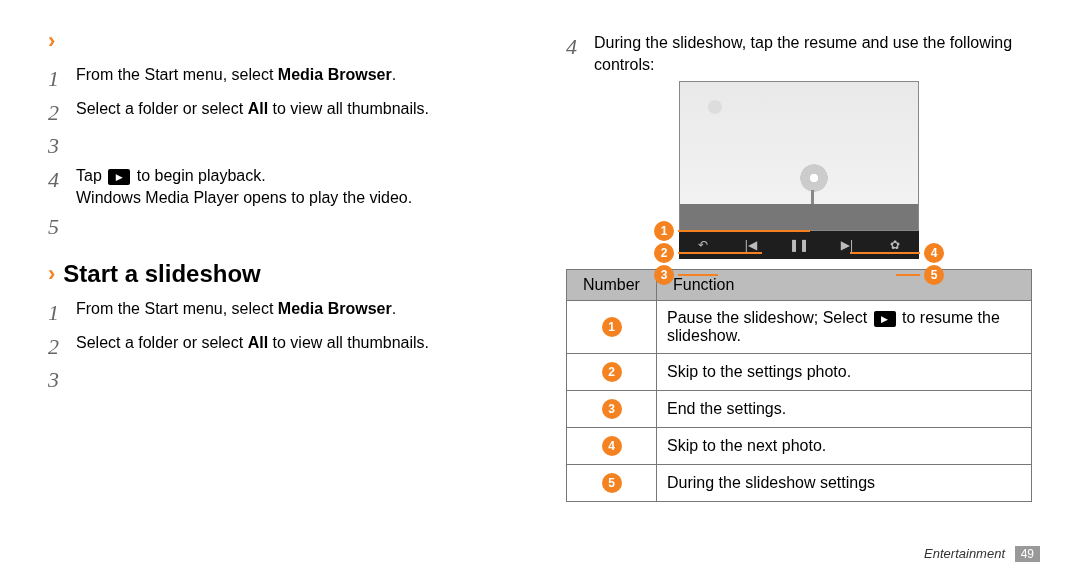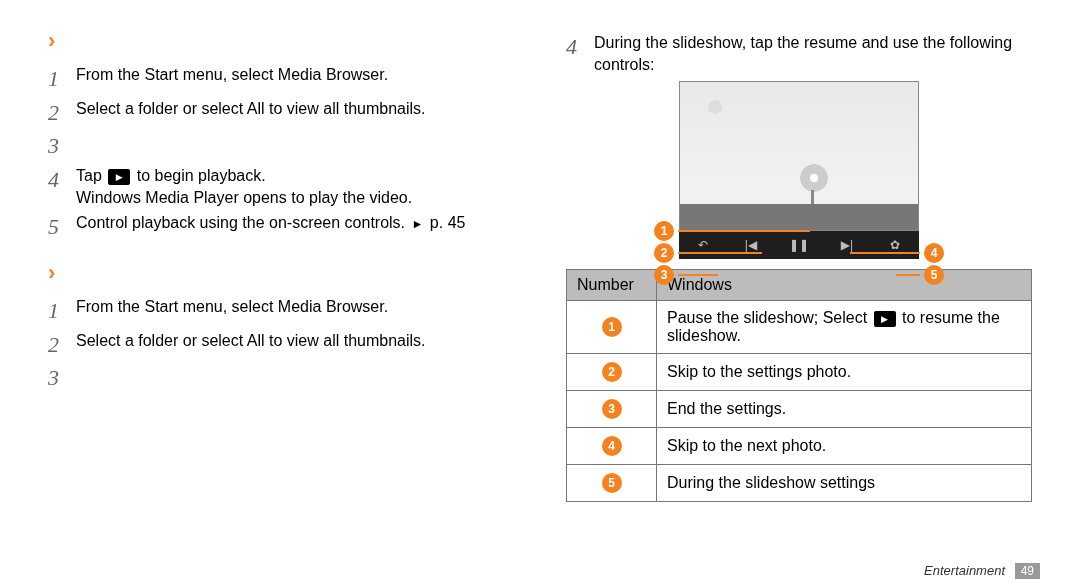--- a/index.html
+++ b/index.html
@@ -9,21 +9,21 @@
   .col-left { padding-right: 26px; }
   .col-right { padding-left: 26px; }
 
   h2 { font-size: 24px; font-weight: 700; display: flex; align-items: center; margin-bottom: 10px; }
   h2 .chev { color: #f58220; font-size: 22px; margin-right: 8px; font-weight: 800; }
 
   .steps { list-style: none; }
   .steps li { display: flex; align-items: flex-start; margin: 4px 0; font-size: 16px; line-height: 1.35; }
   .num { font-family: Georgia, "Times New Roman", serif; font-style: italic; font-size: 22px; color: #666; width: 28px; flex: 0 0 28px; text-align: left; }
   .body { flex: 1; }
-  .body b { font-weight: 400; }
+  .body b { font-weight: 700; }
   .inline-icon { display: inline-flex; align-items: center; justify-content: center; background: #000; color: #fff; width: 22px; height: 16px; font-size: 10px; vertical-align: middle; border-radius: 2px; margin: 0 2px; }
   .tri-right::before { content: "▶"; color:#fff; font-size:9px; }
   .ref-arrow::before { content: "►"; font-size: 12px; margin: 0 2px; }
 
   .slideshow-fig { position: relative; width: 270px; margin: 6px auto 10px auto; }
   .photo-frame { width: 240px; height: 150px; border: 1px solid #888; margin: 0 auto; position: relative; overflow: hidden; background: linear-gradient(#e9e9e9, #f4f4f4); }
   .photo-frame .flower { position:absolute; bottom:28px; left:110px; width:48px; height:48px; border-radius:50%; background: radial-gradient(circle at 50% 50%, #fff 0 12%, #ccc 13% 40%, transparent 41%); }
   .photo-frame .stem { position:absolute; bottom:0; left:131px; width:3px; height:40px; background:#888; }
   .photo-frame .grass { position:absolute; bottom:0; left:0; right:0; height:26px; background:#777; }
   .photo-frame .leaf { position:absolute; bottom:18px; left:118px; width:14px; height:6px; background:#888; border-radius:50%; transform: rotate(-20deg); }
@@ -31,25 +31,25 @@
 
   .ctrl-bar { width: 240px; height: 28px; background: #1e1e1e; margin: 0 auto; display:flex; }
   .ctrl-bar .seg { flex:1; display:flex; align-items:center; justify-content:center; color:#bbb; font-size:12px; }
 
   .callouts { position: absolute; inset: 0; }
   .badge { display:inline-flex; align-items:center; justify-content:center; width:20px; height:20px; border-radius:50%; background:#f58220; color:#fff; font-size:12px; font-weight:700; }
   .call { position:absolute; display:flex; align-items:center; gap:4px; }
   .lead { height:2px; background:#f58220; }
 
   table { width: 100%; border-collapse: collapse; font-size: 16px; }
-  thead th { background: #bcbcbc; font-weight: 400; text-align: left; padding: 6px 10px; border: 1px solid #777; }
+  thead th { background: #bcbcbc; font-weight: 400; text-align: left; padding: 6px 16px; border: 1px solid #777; }
   tbody td { border: 1px solid #777; padding: 8px 10px; vertical-align: middle; }
   tbody td:first-child { text-align: center; width: 90px; }
 
-  .footer { position: absolute; bottom: 7px; right: 40px; font-size: 13px; font-style: italic; color: #333; }
+  .footer { position: absolute; bottom: 24px; right: 40px; font-size: 13px; font-style: italic; color: #333; }
   .footer .pn { display:inline-block; background:#999; color:#fff; font-style:normal; padding:1px 6px; margin-left:6px; font-size:12px; }
 </style>
 </head>
 <body>
 
 <div class="page">
 
   <div class="col col-left">
     <h2>
       <span class="chev">›</span>
@@ -65,26 +65,26 @@
         </li>
         <li>
           <span class="num">3</span>
         </li>
         <li>
           <span class="num">4</span>
           <span class="body">Tap <span class="inline-icon tri-right"></span> to begin playback.<br>Windows Media Player opens to play the video.</span>
         </li>
         <li>
           <span class="num">5</span>
-          <span class="body">Control playback using the on-screen controls. <span class="ref-arrow"></span> p. 45</span>
         </li>
       </ol>
 
     <h2 style="margin-top:18px">
       <span class="chev">›</span>
+      <span>Start a slideshow</span>
     </h2>
     <ol class="steps" id="steps2">
         <li>
           <span class="num">1</span>
           <span class="body">From the Start menu, select <b>Media Browser</b>.</span>
         </li>
         <li>
           <span class="num">2</span>
           <span class="body">Select a folder or select <b>All</b> to view all thumbnails.</span>
         </li>
@@ -141,21 +141,21 @@
           <span class="badge">5</span>
           <span class="lead" style="width:24px"></span>
         </div>
       </div>
     </div>
 
     <table>
       <thead>
         <tr>
           <th>Number</th>
-          <th>Windows</th>
+          <th>Function</th>
         </tr>
       </thead>
       <tbody id="ftbody">
           <tr>
             <td><span class="badge">1</span></td>
             <td>Pause the slideshow; Select <span class="inline-icon tri-right"></span> to resume the slideshow.</td>
           </tr>
           <tr>
             <td><span class="badge">2</span></td>
             <td>Skip to the settings photo.</td>

